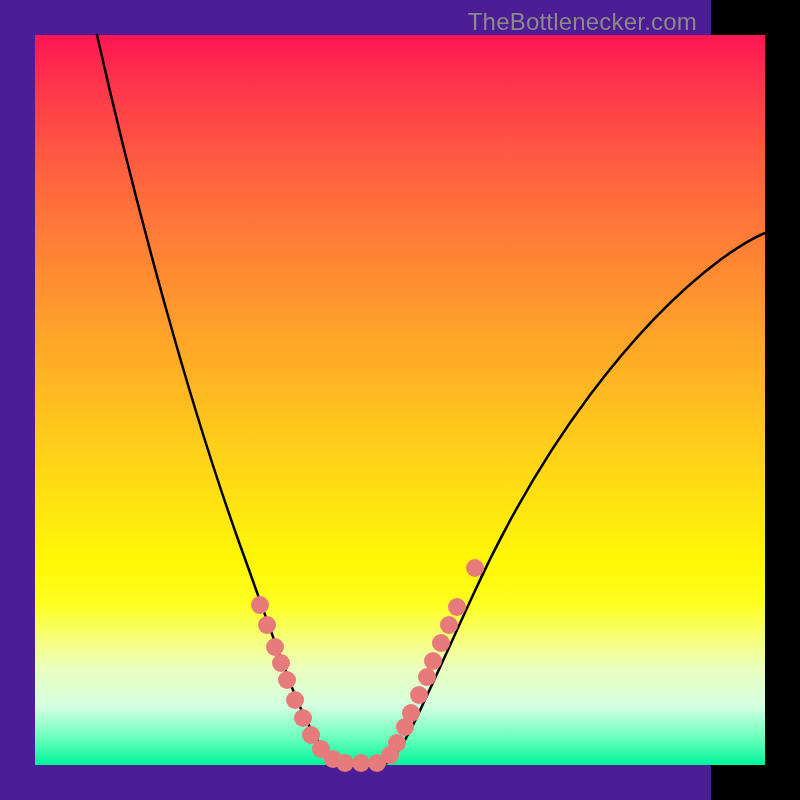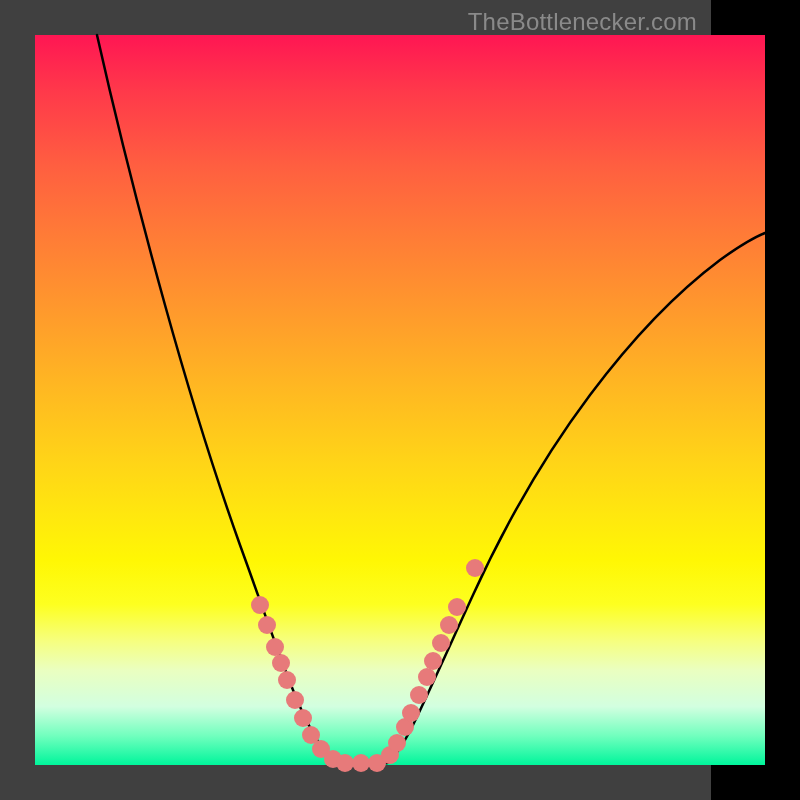--- a/index.html
+++ b/index.html
@@ -7,21 +7,21 @@
     padding: 0;
     width: 800px;
     height: 800px;
     background: #000;
     overflow: hidden;
   }
   .outer {
     position: relative;
     width: 711px;
     height: 800px;
-    background: #404040;
+    background: #4c1d95;
   }
   .watermark {
     position: absolute;
     top: 8px;
     right: 14px;
     font-family: Arial, Helvetica, sans-serif;
     font-size: 24px;
     font-weight: 400;
     color: #8a8a8a;
     letter-spacing: 0.2px;

